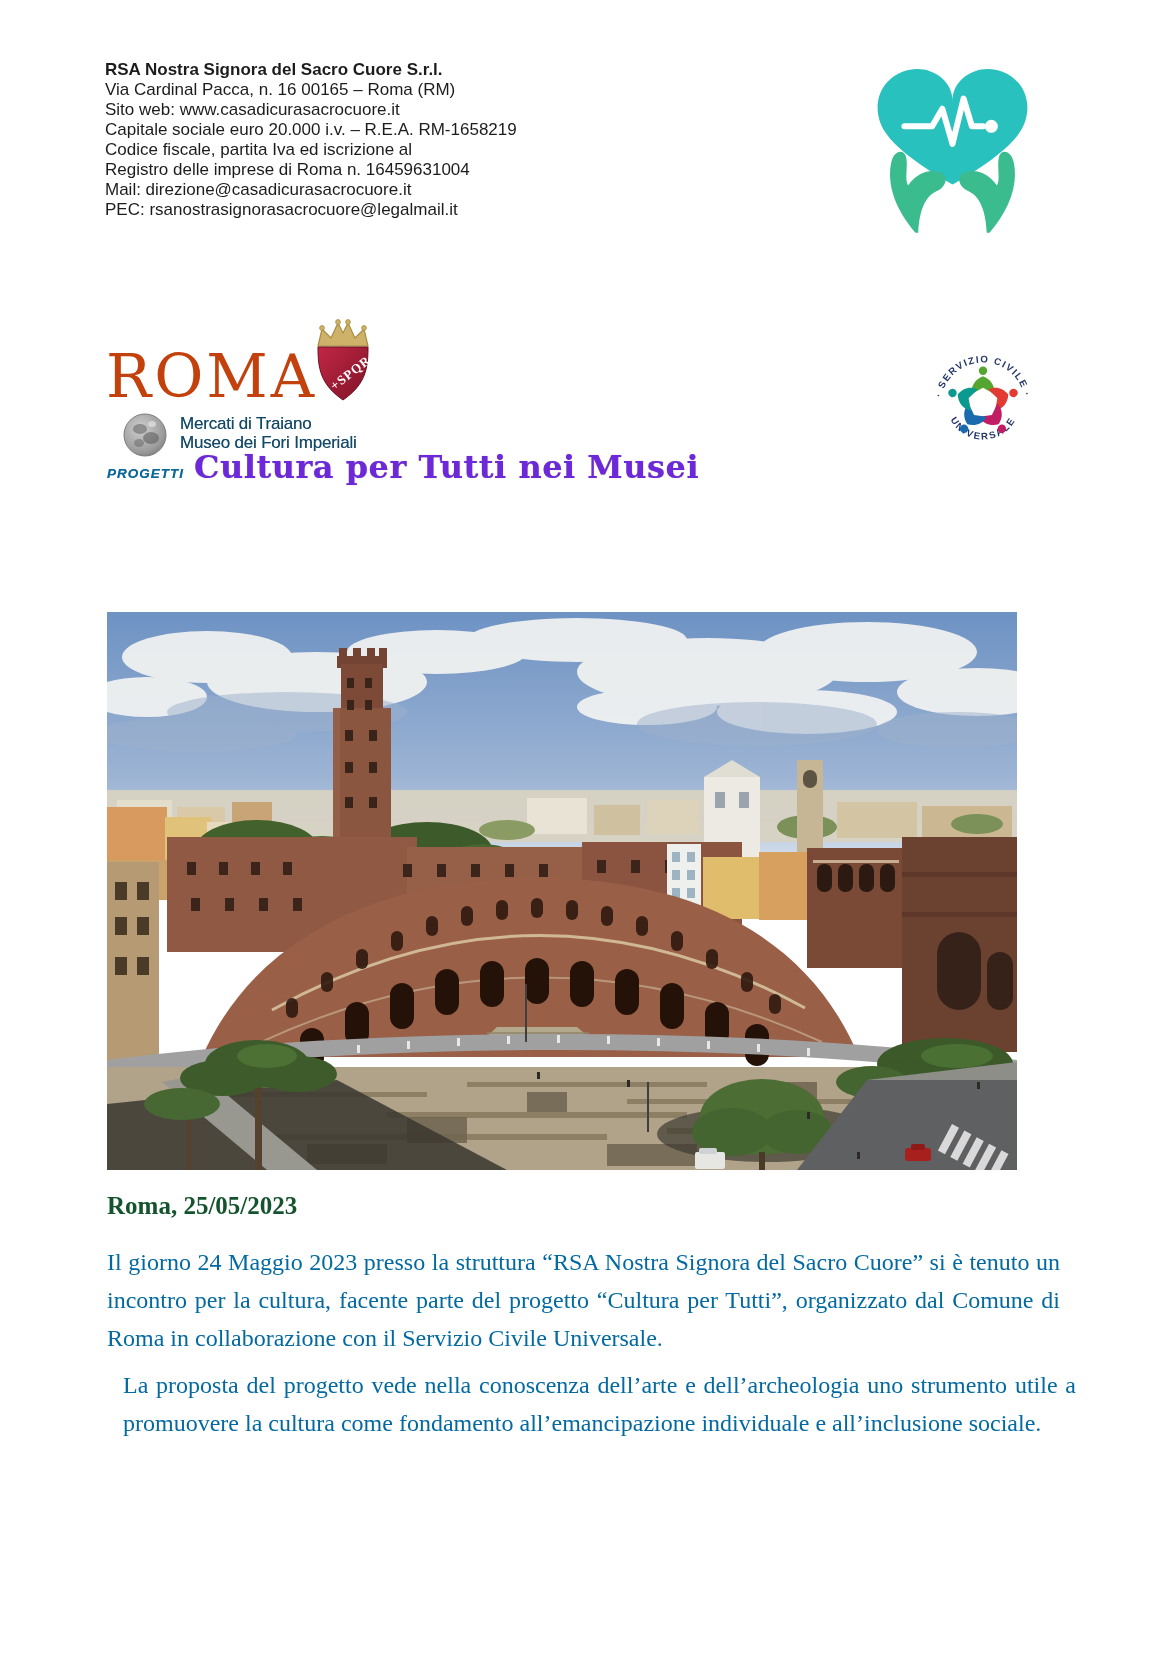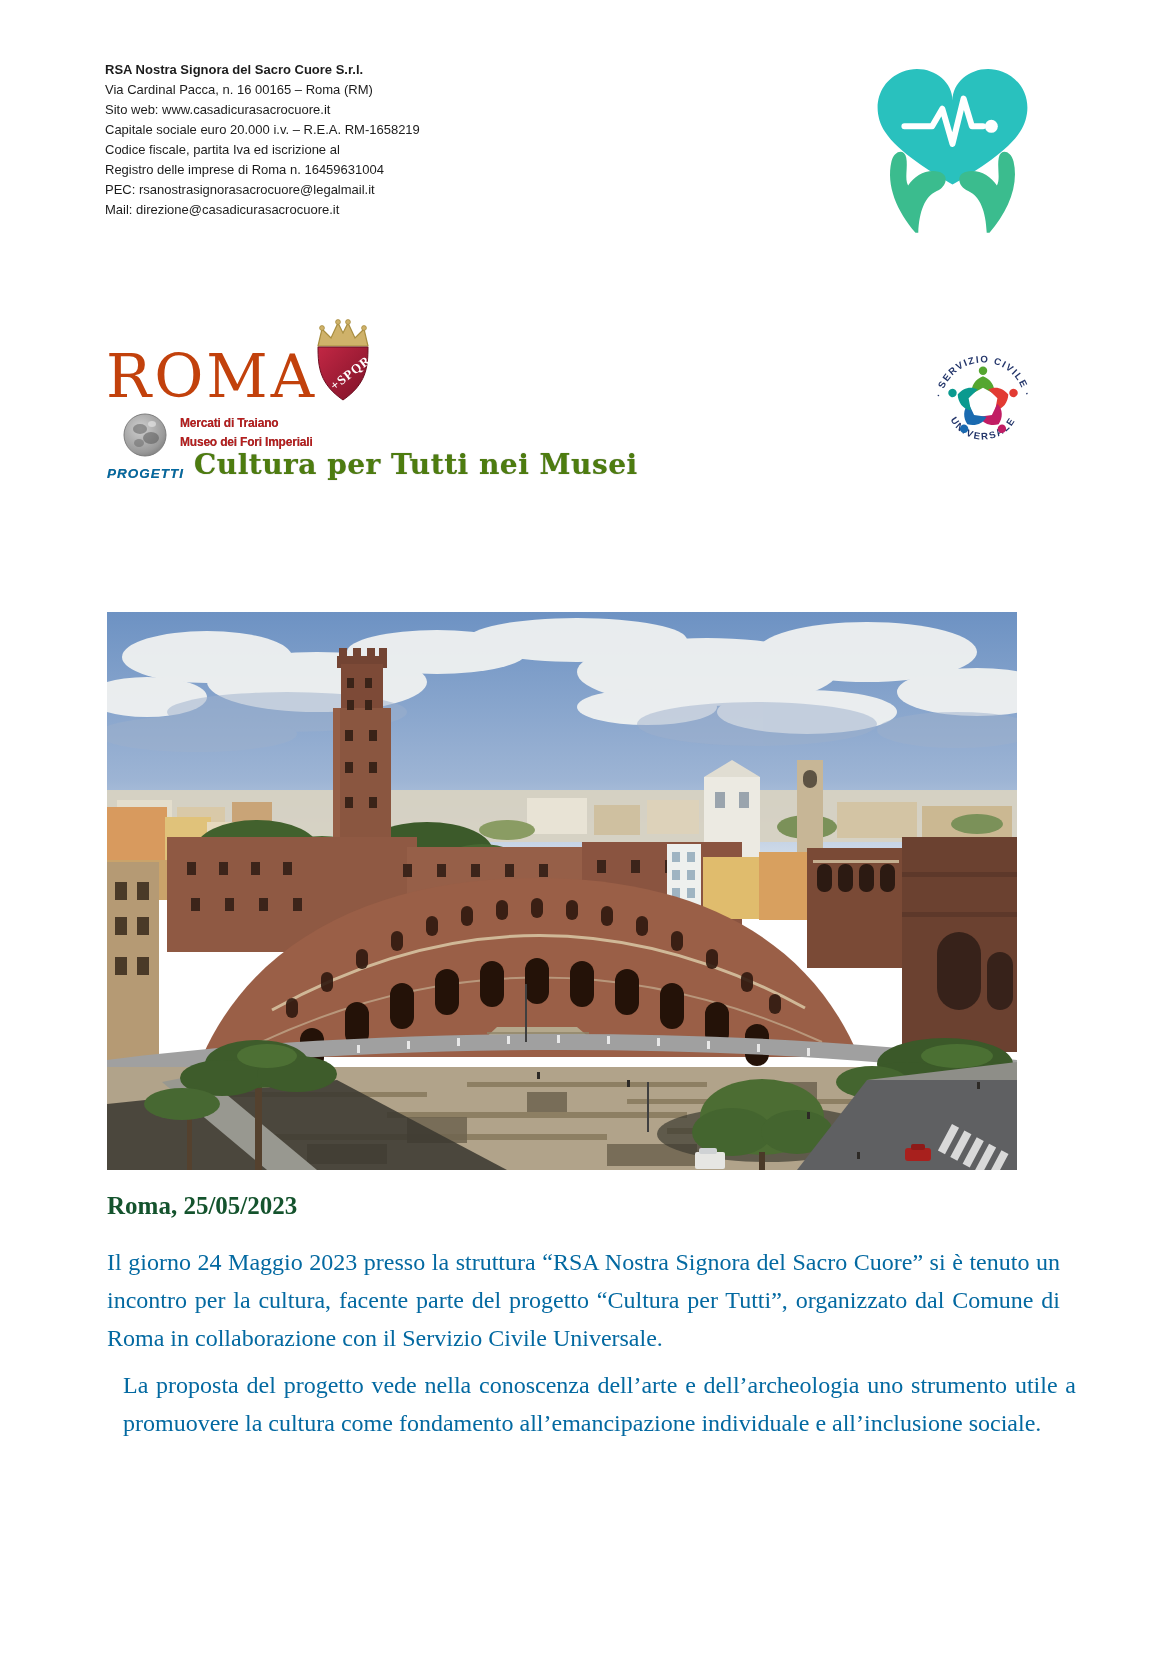--- a/index.html
+++ b/index.html
@@ -1,37 +1,37 @@
 <!DOCTYPE html>
 <html><head>
 <meta charset="utf-8">
 <style>
   html,body{margin:0;padding:0;background:#ffffff;}
   .page{position:relative;width:1170px;height:1655px;background:#ffffff;overflow:hidden;
         font-family:"Liberation Sans",sans-serif;color:#1a1a1a;}
   .abs{position:absolute;}
 
   
-  .header-block{left:105px;top:60px;width:560px;font-size:13px;line-height:20px;color:#1c1c1c;}
+  .header-block{left:105px;top:60px;width:560px;font-size:17px;line-height:20px;color:#1c1c1c;}
   .company-name{font-weight:bold;}
 
   .heart-logo{left:860px;top:50px;width:185px;height:185px;}
 
   
   .roma-wordmark{left:106px;top:341px;font-family:"DejaVu Serif",serif;font-size:60px;
                  color:#c2410c;letter-spacing:3px;font-weight:400;}
   .spqr-shield{left:312px;top:316px;width:62px;height:92px;}
 
   .coin{left:121px;top:411px;width:48px;height:48px;}
-  .mercati{left:180px;top:414px;font-size:12px;font-weight:bold;color:#b91c1c;line-height:19px;
+  .mercati{left:180px;top:414px;font-size:17px;font-weight:normal;color:#0c4a6e;line-height:19px;
            letter-spacing:-0.2px;text-shadow:0 0 0.6px #7a7a7a;}
   .progetti-label{left:107px;top:466px;font-size:13.5px;font-style:italic;font-weight:bold;
                   color:#0369a1;letter-spacing:1px;text-shadow:0 0 0.5px #888;}
-  .progetti-title{left:194px;top:448px;font-family:"DejaVu Serif",serif;font-size:28px;
-                  font-weight:bold;color:#4d7c0f;letter-spacing:0.5px;text-shadow:0 0 1px #9a9a9a;}
+  .progetti-title{left:194px;top:448px;font-family:"DejaVu Serif",serif;font-size:32px;
+                  font-weight:bold;color:#6d28d9;letter-spacing:0.5px;text-shadow:0 0 1px #9a9a9a;}
 
   .servizio-logo{left:928px;top:346px;width:110px;height:110px;}
 
   .sovr{left:107px;top:505px;width:870px;font-family:"Liberation Serif",serif;font-size:18px;
         font-weight:bold;color:#141414;line-height:24.5px;letter-spacing:-0.1px;
         text-shadow:0 0 0.5px #555;}
 
   .photo{left:107px;top:612px;width:910px;height:558px;display:block;}
 
   
@@ -47,22 +47,22 @@
 
 <div class="page">
 
   <div class="header-block abs">
     <div class="company-name">RSA Nostra Signora del Sacro Cuore S.r.l.</div>
     <div class="company-line">Via Cardinal Pacca, n. 16 00165 – Roma (RM)</div>
     <div class="company-line">Sito web: www.casadicurasacrocuore.it</div>
     <div class="company-line">Capitale sociale euro 20.000 i.v. – R.E.A. RM-1658219</div>
     <div class="company-line">Codice fiscale, partita Iva ed iscrizione al</div>
     <div class="company-line">Registro delle imprese di Roma n. 16459631004</div>
+    <div class="company-line">Mail: direzione@casadicurasacrocuore.it</div>
     <div class="company-line">PEC: rsanostrasignorasacrocuore@legalmail.it</div>
-    <div class="company-line">Mail: direzione@casadicurasacrocuore.it</div>
   </div>
 
   <svg class="heart-logo abs" viewBox="0 0 200 195">
     <path fill="#29c1be" d="M100,52 C100,28 128,11 154,21 C180,31 189,61 173,86 C159,108 121,131 100,143 C79,131 41,108 27,86 C11,61 20,31 46,21 C72,11 100,28 100,52 Z"></path>
     <polyline points="48,80 78,80 89,61 100,99 112,50 121,80 133,80" fill="none" stroke="#ffffff" stroke-width="6.5" stroke-linecap="round" stroke-linejoin="round"></polyline>
     <circle cx="142" cy="80" r="7" fill="#ffffff"></circle>
     <g fill="#3bbc8e">
       <path d="M60,195 C40,172 28,144 34,118 C37,106 48,104 50,114 C52,124 48,137 52,144 C59,133 72,126 85,129 C97,132 94,145 83,150 C70,156 64,172 63,195 Z"></path>
       <path d="M140,195 C160,172 172,144 166,118 C163,106 152,104 150,114 C148,124 152,137 148,144 C141,133 128,126 115,129 C103,132 106,145 117,150 C130,156 136,172 137,195 Z"></path>
     </g>

